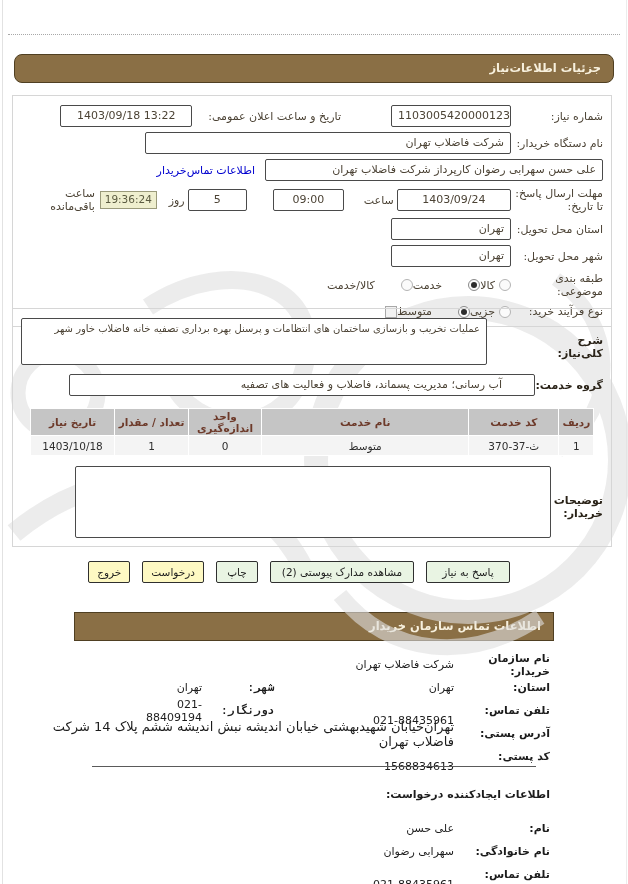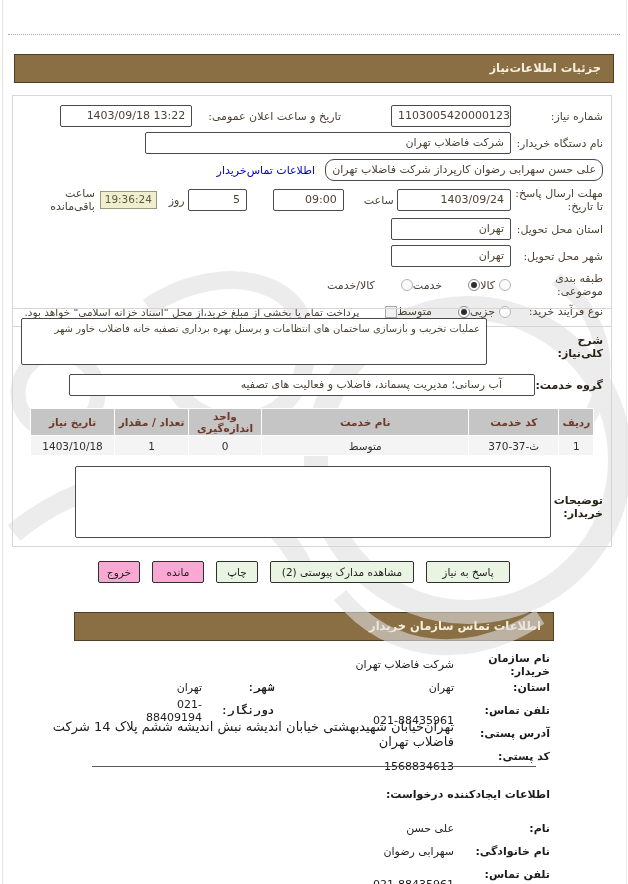--- a/index.html
+++ b/index.html
@@ -22,21 +22,21 @@
   .section-bar {
     background:#8a6f45;
     border:1px solid #4f3f22;
     color:#f7f0dd;
     font-weight:bold;
     font-size:11.5px;
     height:29px;
     line-height:27px;
     padding-right:12px;
   }
-  .bar1 { position:absolute; top:54px; right:14px; left:14px; }
+  .bar1 { position:absolute; top:54px; right:14px; left:14px;border-radius:8px; }
   .bar2 { position:absolute; top:612px; right:74px; width:480px; }
 
   
   .watermark { position:absolute; top:265px; left:0; width:628px; height:410px; z-index:1; pointer-events:none; opacity:.6; }
 
   .panel {
     position:relative; z-index:2;
     border:1px solid #d6d6d6;
     background:transparent;
     margin:0 16px 0 12px;
@@ -47,21 +47,21 @@
 
   .frow { display:flex; align-items:center; margin-bottom:5px; }
   .flabel { width:92px; flex:0 0 92px; line-height:13px; }
   .flabel2 { align-self:flex-start; padding-top:2px; }
   .boldlabel { font-weight:bold; color:#2a2318; }
 
   .ibox {
     background:#fff; border:1px solid #4a4a4a; border-radius:2px;
     height:22px; line-height:20px; padding:0 6px;
   }
-  .num { direction:ltr; text-align:right; }
+  .num { direction:ltr; text-align:center; }
 
   .link { color:#0000cf; cursor:pointer; margin-right:10px; white-space:nowrap; }
 
   .timer {
     background:#efefcf; border:1px solid #9a9a7a; color:#5a5a40;
     width:60px; height:18px; line-height:14px; text-align:center;
     font-size:10.5px; direction:ltr; overflow:hidden;
   }
 
   .radio {
@@ -85,21 +85,21 @@
   table.svc th { background:#c5c5c5; color:#6d3a2a; font-weight:bold; font-size:10.5px; height:22px; padding:1px 3px; }
   table.svc td { background:#f4f4f4; color:#2e2e2e; text-align:center; font-size:10.5px; height:19px; padding:1px 3px; }
 
   .btnrow { position:absolute; top:561px; right:118px; left:0; display:flex; align-items:flex-start; z-index:2; }
   .btn {
     border:1px solid #2f2f2f; border-radius:2px; font-size:10.5px; color:#1e1e1e;
     height:22px; line-height:20px; text-align:center; padding:0 8px; margin-left:12px; cursor:pointer;
     font-family:"DejaVu Sans",sans-serif; white-space:nowrap;
   }
   .btn-green { background:#e9f4e3; }
-  .btn-pink { background:#f9a8d4; }
+  .btn-pink { background:#fef9c3; }
 
   .contact { position:absolute; top:653px; right:78px; left:20px; z-index:2; color:#1c1c1c; }
   .crow { display:flex; height:23px; align-items:center; }
   .clabel { width:96px; flex:0 0 96px; font-weight:bold; }
   .cval { width:180px; flex:0 0 180px; padding-left:6px; }
   .cval-num { direction:ltr; text-align:right;margin-top:20px; }
   .clabel2 { width:72px; flex:0 0 72px; font-weight:bold;font-family:Liberation Mono, monospace; }
   .cval2 { flex:1; }
   .cval-r45 { text-align:right; padding-left:45px; }
 
@@ -139,21 +139,21 @@
     <span style="margin-right:50px;">تاریخ و ساعت اعلان عمومی:</span>
     <span class="ibox num" style="width:132px; margin-right:16px;">1403/09/18 13:22</span>
   </div>
 
   <div class="frow">
     <span class="flabel">نام دستگاه خریدار:</span>
     <span class="ibox" style="width:366px;">شرکت فاضلاب تهران</span>
   </div>
 
   <div class="frow" style="margin-bottom:6px;">
-    <span class="ibox" style="width:278px;border-radius:9px;">علی حسن سهرابی رضوان  کارپرداز شرکت فاضلاب تهران</span>
+    <span class="ibox" style="width:338px;">علی حسن سهرابی رضوان  کارپرداز شرکت فاضلاب تهران</span>
     <span class="link">اطلاعات تماس‌خریدار</span>
   </div>
 
   <div class="frow">
     <span class="flabel">
       <span>مهلت ارسال پاسخ:</span><br>
       <span>تا تاریخ:</span>
     </span>
     <span class="ibox num" style="width:120px;">1403/09/24</span>
     <span style="margin-right:3px;">ساعت</span>
@@ -184,21 +184,20 @@
     <span>کالا/خدمت</span>
   </div>
 
   <div class="frow" style="margin-bottom:0;">
     <span class="flabel">نوع فرآیند خرید:</span>
     <span class="radio"></span>
     <span>جزیی</span>
     <span class="radio sel optlabel"></span>
     <span>متوسط</span>
     <span class="checkbox optlabel"></span>
-    <span style="font-size:10.5px;">پرداخت تمام یا بخشی از  مبلغ  خرید،از محل "اسناد خزانه اسلامی" خواهد بود.</span>
   </div>
 </div>
 
 <div class="panel panelB">
 
   <div class="frow" style="margin-bottom:9px;">
     <span class="tarea" style="flex:1; height:47px; margin-right:48px; order:2;">عملیات تخریب و بازسازی ساختمان های انتظامات و پرسنل بهره برداری تصفیه خانه فاضلاب خاور شهر</span>
     <span class="flabel flabel2 boldlabel" style="width:68px; flex:0 0 68px; order:1; padding-top:16px;">شرح کلی‌نیاز:</span>
   </div>
 
@@ -237,21 +236,21 @@
       <span>خریدار:</span>
     </span>
     <span class="tarea" style="flex:1; height:72px; margin-left:54px;"></span>
   </div>
 </div>
 
 <div class="btnrow">
   <button class="btn btn-green" style="min-width:84px;">پاسخ به نیاز</button>
   <button class="btn btn-green" style="min-width:144px;">مشاهده مدارک پیوستی (2)</button>
   <button class="btn btn-green" style="min-width:42px;">چاپ</button>
-  <button class="btn btn-pink" style="min-width:52px;">مانده</button>
+  <button class="btn btn-pink" style="min-width:52px;">درخواست</button>
   <button class="btn btn-pink" style="min-width:40px;">خروج</button>
 </div>
 
 <div class="section-bar bar2">
   <span>اطلاعات تماس سازمان خریدار</span>
 </div>
 
 <div class="contact">
   <div class="crow">
     <span class="clabel">نام سازمان خریدار:</span>

